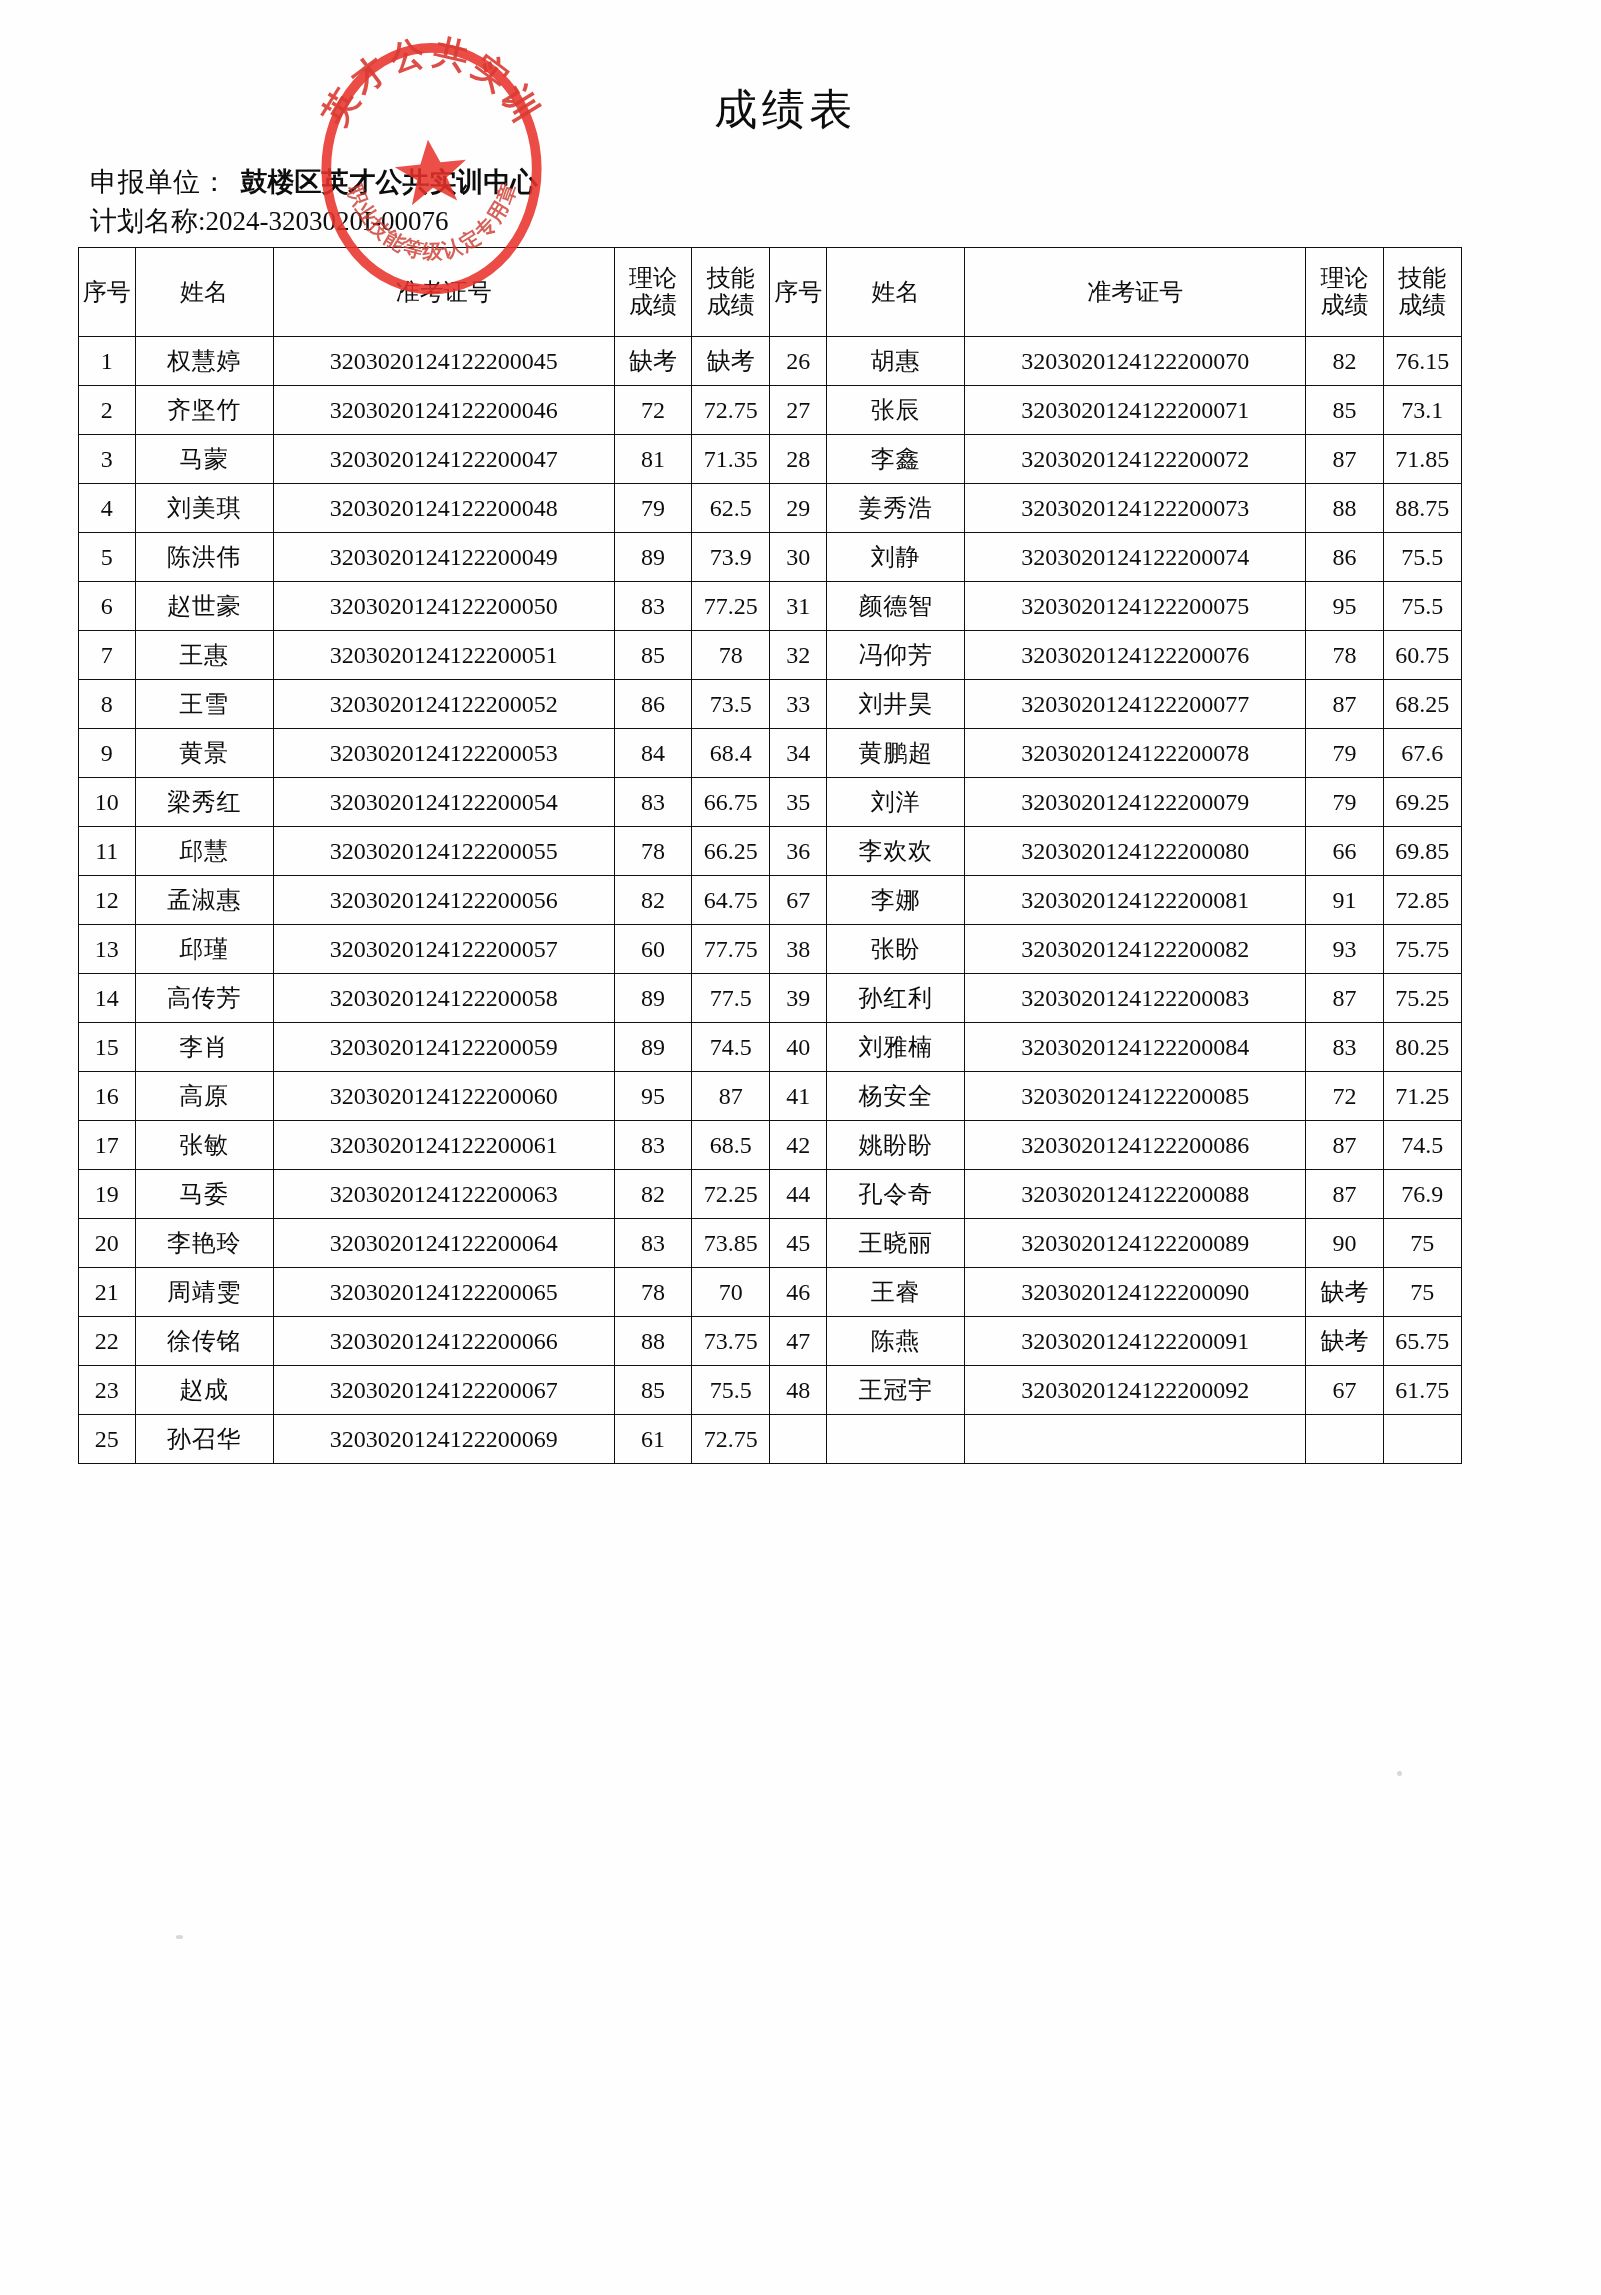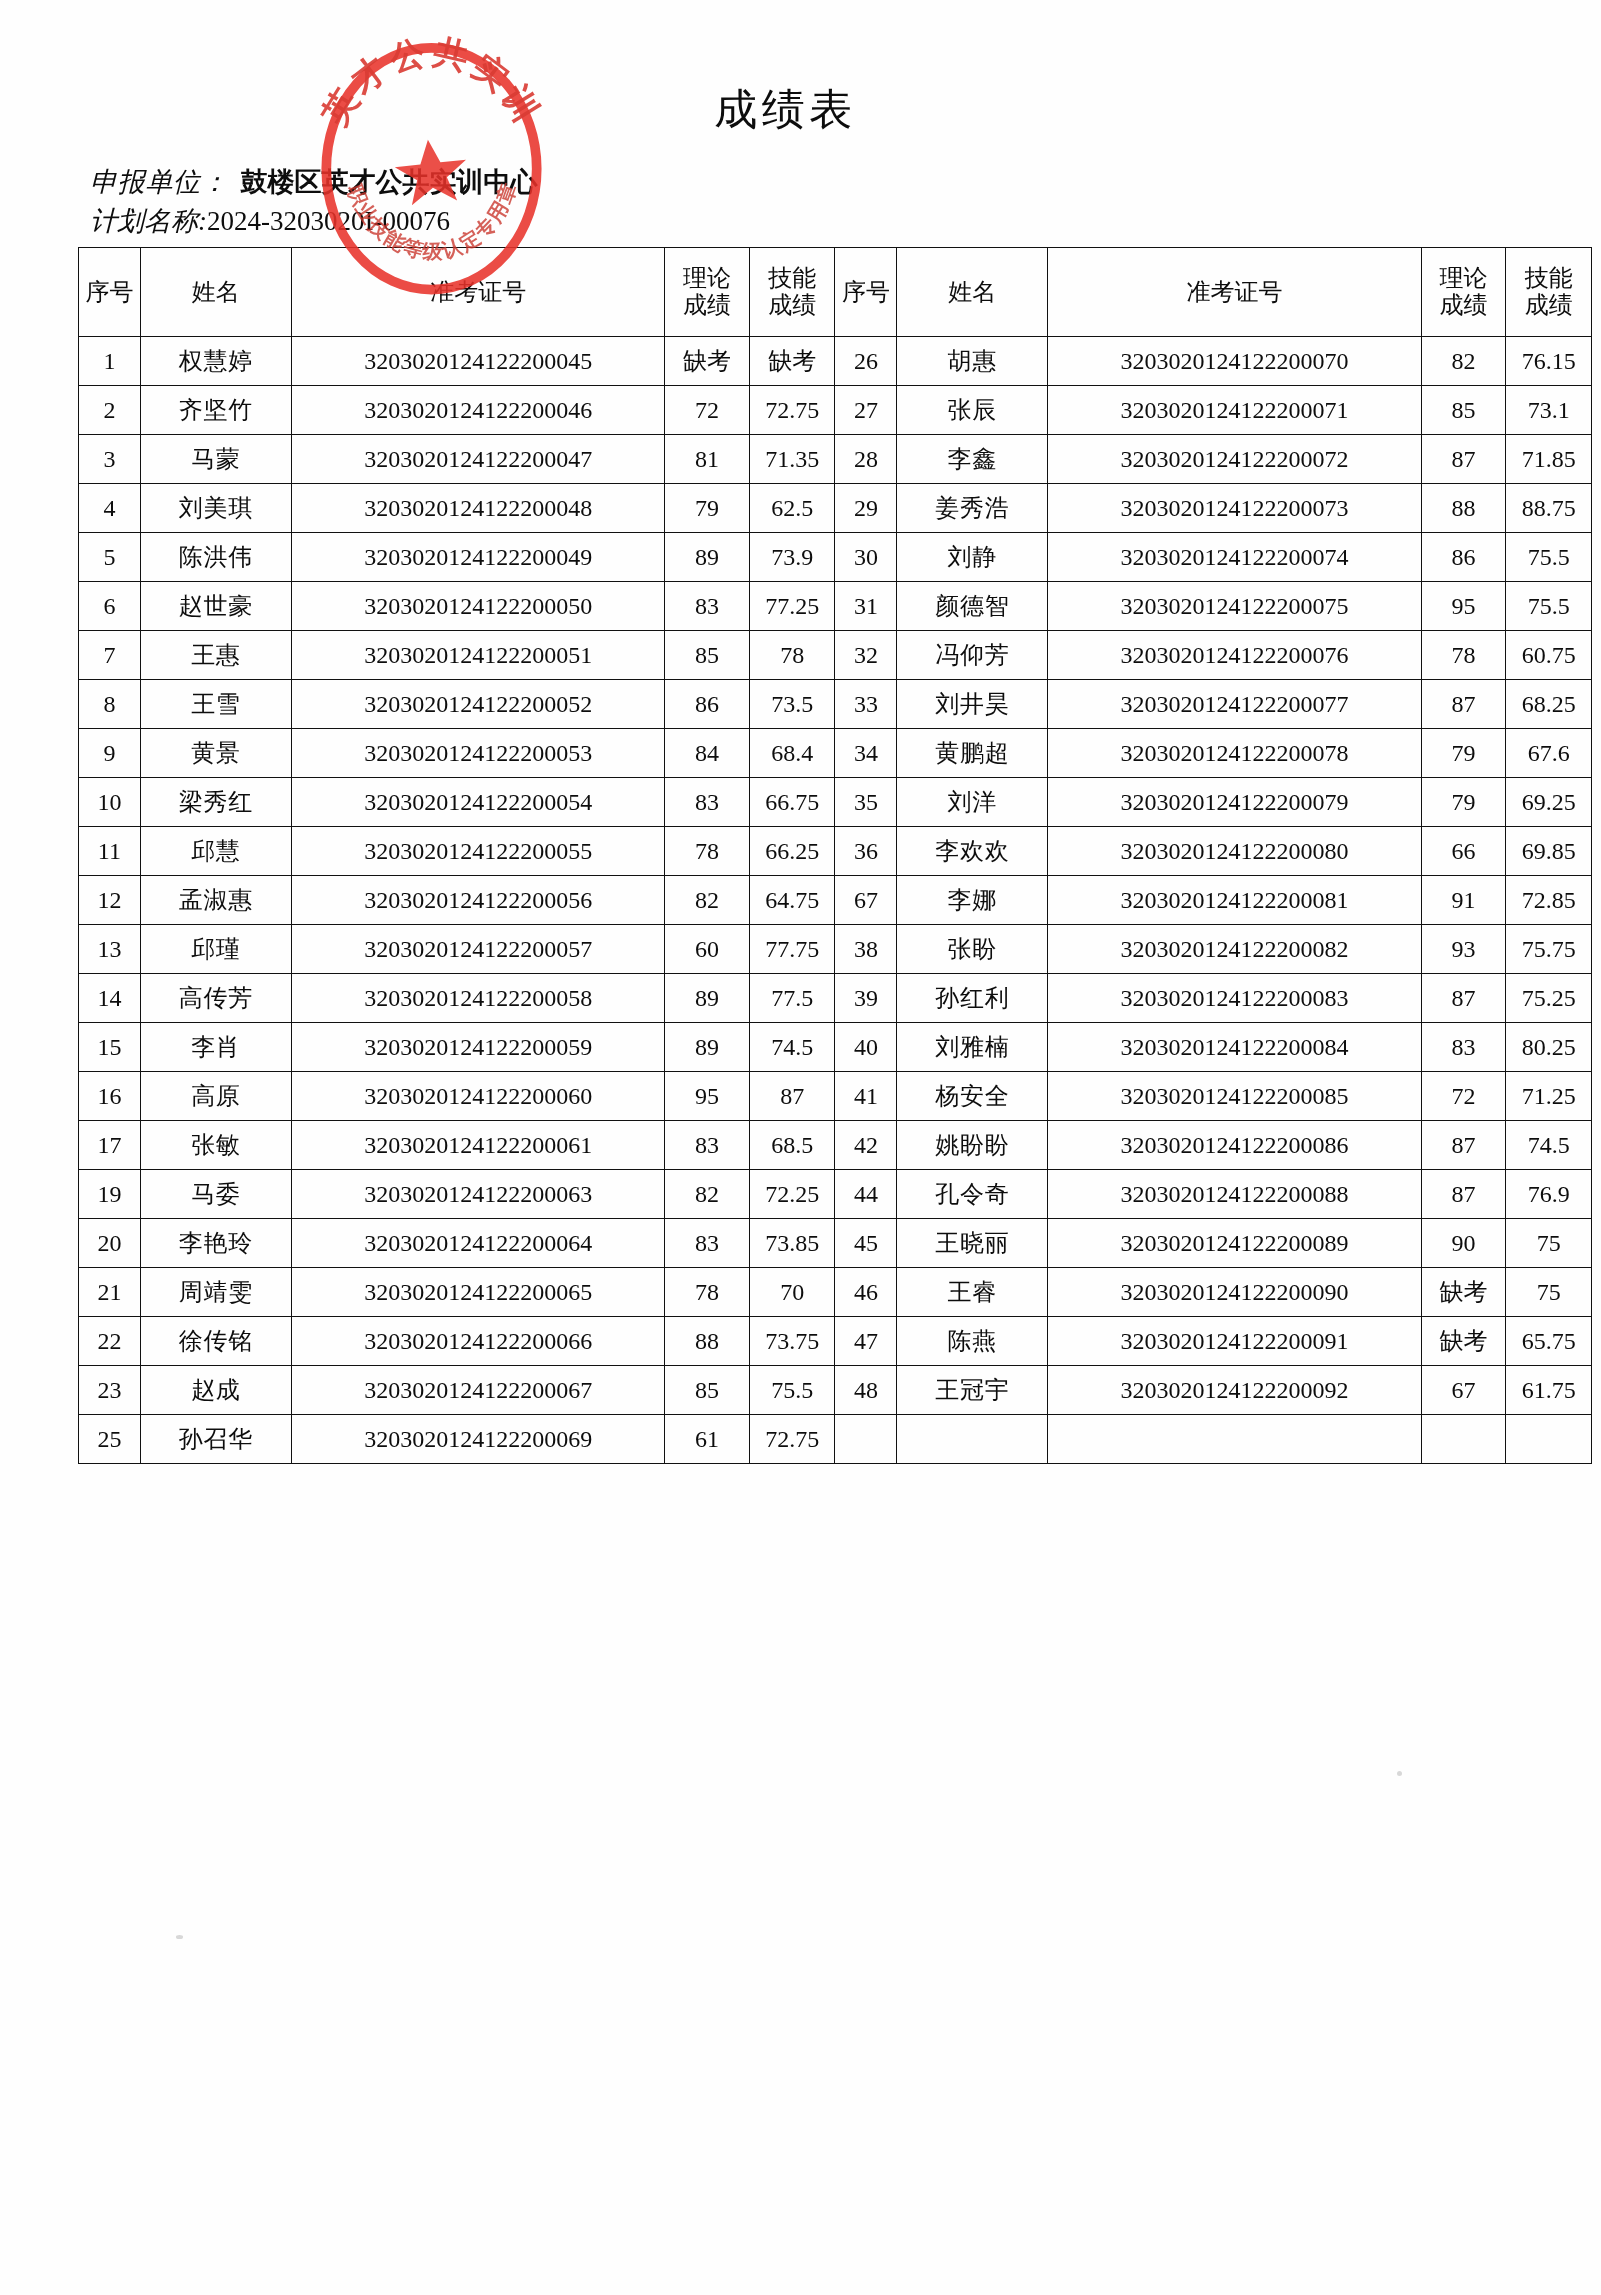--- a/index.html
+++ b/index.html
@@ -42,21 +42,21 @@
   .meta {
     position: absolute;
     left: 90px;
     top: 163px;
     font-size: 27px;
     line-height: 39px;
     color: #0d0d0d;
     white-space: nowrap;
   }
   .meta .meta-line { display: block; }
-  .meta .meta-label { display: inline; font-style: italic; }
+  .meta .meta-label { display: inline; }
   .meta .meta-value { display: inline; }
   .meta-line-1 .meta-label { letter-spacing: 0.7px; }
   .meta-line-1 .meta-value { margin-left: 12px; font-weight: bold; }
 
   
   .seal {
     position: absolute;
     left: 297px;
     top: 21px;
     width: 269px;
@@ -66,21 +66,21 @@
     opacity: 0.92;
   }
 
   
   .score-table {
     position: absolute;
     left: 78px;
     top: 247px;
     border-collapse: collapse;
     table-layout: fixed;
-    width: 1514px;
+    width: 1384px;
     background: transparent;
     padding-left: 28px;
   }
   .score-table td, .score-table th {
     border: 1.5px solid #111111;
     text-align: center;
     vertical-align: middle;
     font-size: 24px;
     font-family: "Liberation Serif", "DejaVu Serif", serif;
     color: #0d0d0d;

